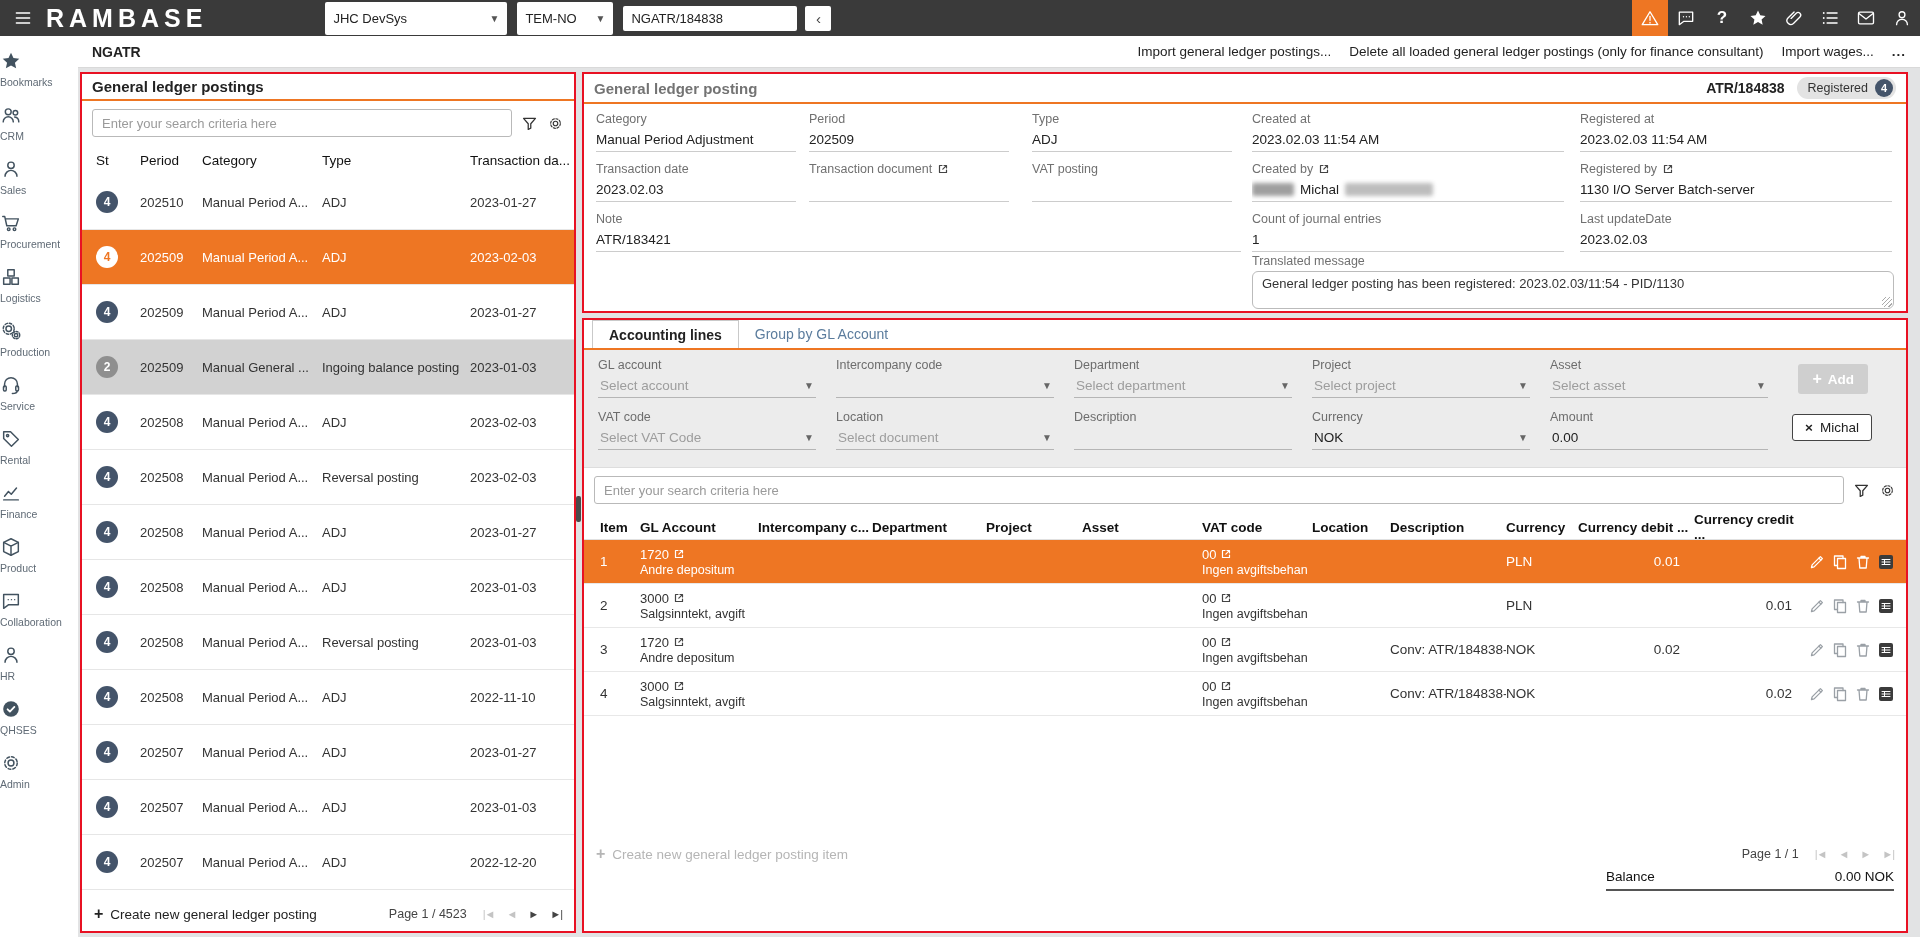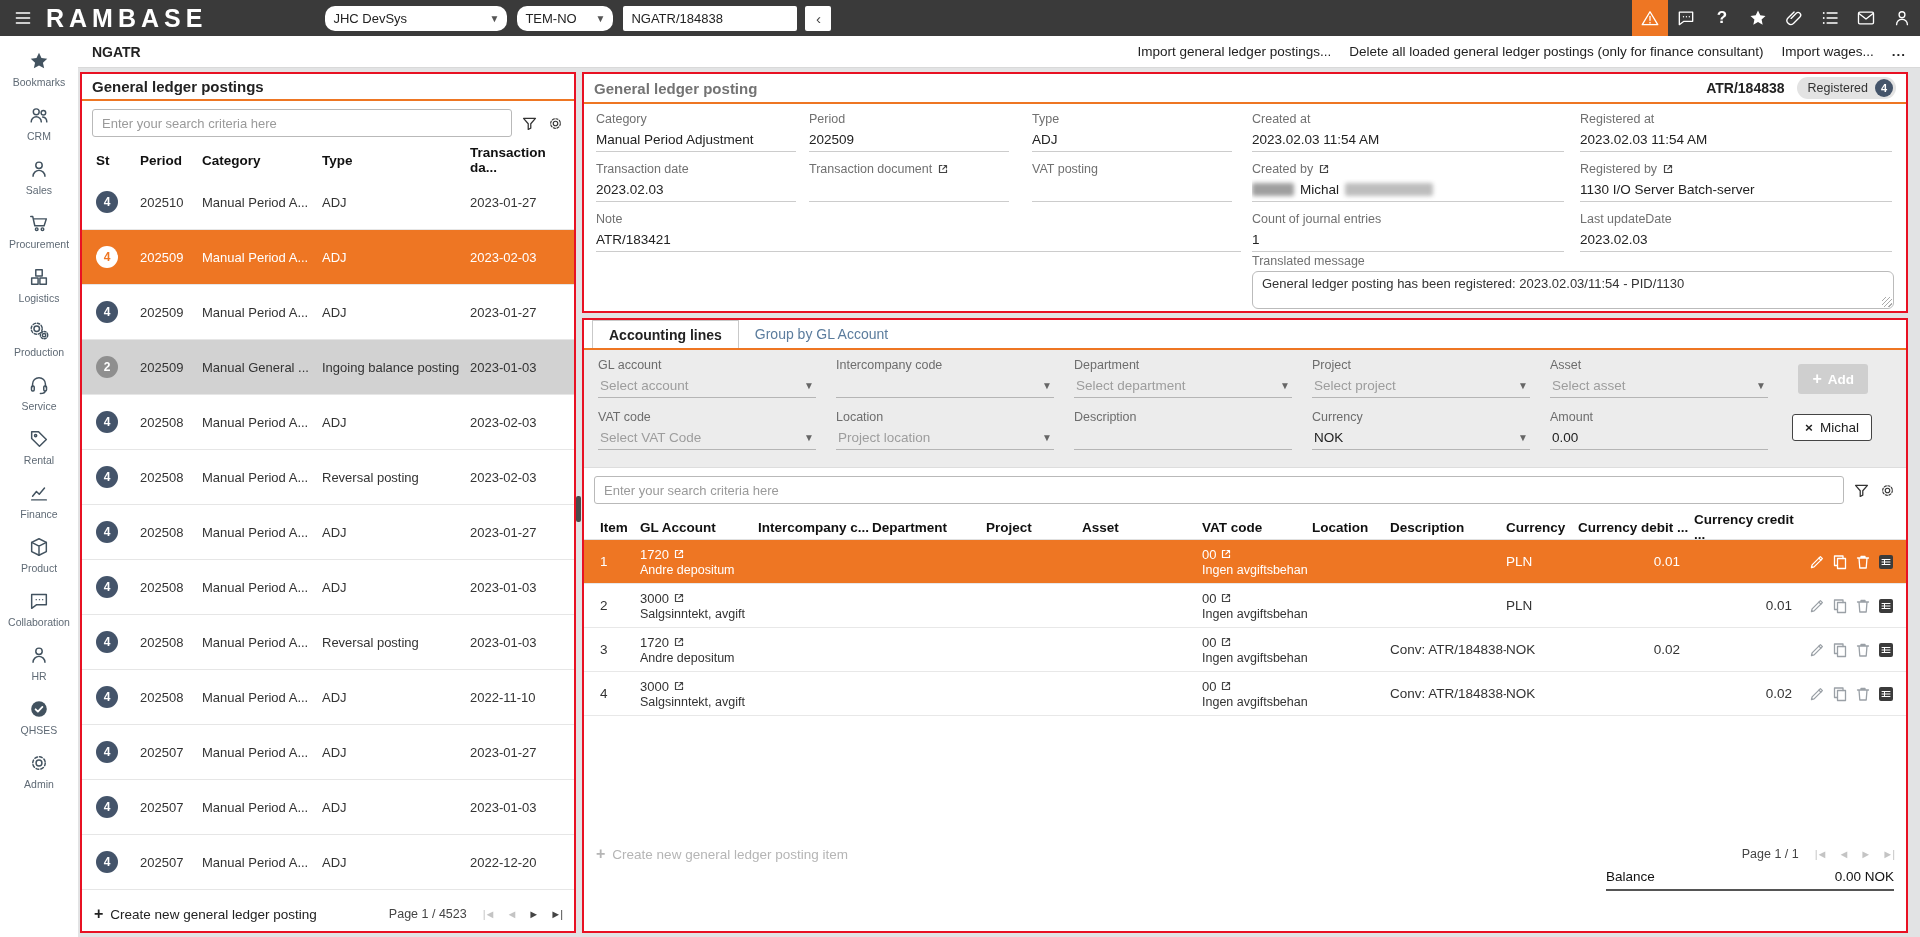--- a/index.html
+++ b/index.html
@@ -8,40 +8,40 @@
 
   
   [data-icon]{display:inline-flex;align-items:center;justify-content:center;flex:none}
   [data-icon] svg{width:100%;height:100%;fill:none;stroke:currentColor;stroke-width:1.6;stroke-linecap:round;stroke-linejoin:round}
   .i12{width:12px;height:12px}.i16{width:16px;height:16px}.i17{width:17px;height:17px}.i20{width:20px;height:20px}.i22{width:22px;height:22px}
 
   
   .topbar{position:absolute;left:0;top:0;width:1920px;height:36px;background:#3a3a3a;display:flex;align-items:center;color:#fff}
   .burger{width:46px;display:flex;justify-content:center;cursor:pointer}
   .logo{font-size:25px;font-weight:bold;letter-spacing:5px;margin-right:118px;white-space:nowrap}
-  .tb-ctl{background:#fff;color:#222;height:25px;border-radius:10px;display:flex;align-items:center;font-size:13px;padding:0 8px;margin-right:10px;cursor:pointer}
+  .tb-ctl{background:#fff;color:#222;height:33px;border-radius:2px;display:flex;align-items:center;font-size:13px;padding:0 8px;margin-right:10px;cursor:pointer}
   .tb-ctl .caret{margin-left:auto;color:#555;font-size:10px;padding-left:8px}
   .tb-select1{width:182px}.tb-select2{width:96px}
   .tb-input{width:174px;height:25px;border:none;border-radius:2px;font-size:13px;padding:12px 8px;color:#222;margin-right:8px;font-family:"Liberation Sans",sans-serif}
   .tb-back{width:26px;height:25px;background:#fff;color:#444;border-radius:2px;display:flex;align-items:center;justify-content:center;font-size:15px;cursor:pointer}
   .tb-icons{margin-left:auto;display:flex;height:36px}
   .tb-icon{width:36px;height:36px;display:flex;align-items:center;justify-content:center;cursor:pointer;color:#fff}
   .tb-icon.accent{background:#ee7623}
   .qmark{font-size:17px;font-weight:bold}
 
   
   .pagebar{position:absolute;left:78px;top:36px;width:1842px;height:32px;background:#fff;border-bottom:1px solid #d9d9d9;display:flex;align-items:center;padding:0 14px}
   .crumb{font-weight:bold;font-size:14px;color:#222}
   .pagebar-actions{margin-left:auto;display:flex;gap:18px;align-items:center;font-size:13.5px;color:#222}
   .hdr-link{cursor:pointer;white-space:nowrap}
   .more{font-weight:bold;letter-spacing:1px;cursor:pointer}
 
   
   .sidebar{position:absolute;left:0;top:36px;width:78px;height:901px;background:#fff;display:flex;flex-direction:column;padding-top:6px}
-  .side-item{height:54px;display:flex;flex-direction:column;align-items:center;justify-content:center;gap:4px;color:#42525f;cursor:pointer}
+  .side-item{height:54px;display:flex;flex-direction:column;align-items:flex-start;justify-content:center;gap:4px;color:#42525f;cursor:pointer}
   .side-label{font-size:10.5px;color:#5f6a75;max-width:76px;overflow:hidden;white-space:nowrap}
 
   
   .content-bg{position:absolute;left:78px;top:68px;width:1842px;height:869px;background:#e2e3e4}
   .splitter{position:absolute;left:576px;top:496px;width:5px;height:26px;background:#4a4a4a;border-radius:2px;cursor:col-resize}
 
   
   .panel{position:absolute;background:#fff;border:2px solid #e81123}
   .panel-postings{left:80px;top:72px;width:496px;height:861px;display:flex;flex-direction:column}
   .panel-detail{left:582px;top:72px;width:1326px;height:241px}
@@ -50,21 +50,21 @@
   .panel-title{font-size:15px;font-weight:bold;color:#222;padding:4px 10px;border-bottom:2px solid #ee7623;flex:none}
 
   
   .search-row{display:flex;align-items:center;padding:8px 10px;gap:9px;flex:none}
   .search-input{flex:1;height:28px;border:1px solid #b9b9b9;border-radius:3px;padding:0 9px;font-size:13px;color:#333;font-family:"Liberation Sans",sans-serif}
   .search-input::placeholder{color:#9a9a9a}
   .tool{color:#333;cursor:pointer}
 
   
   .pt-grid{display:grid;grid-template-columns:44px 62px 120px 148px 1fr;align-items:center;padding-left:14px}
-  .pt-head{height:30px;font-weight:bold;font-size:13.5px;color:#111;flex:none}
+  .pt-head{height:30px;font-weight:normal;font-size:13.5px;color:#111;flex:none}
   .pt-head .hcell{cursor:pointer}
   .pt-row{height:55px;font-size:13px;color:#333;border-bottom:1px solid #e6e6e6;cursor:pointer}
   .pt-row .cell{overflow:hidden;white-space:nowrap;padding-right:6px}
   .st{width:22px;height:22px;border-radius:50%;background:#44546a;color:#fff;font-size:12px;font-weight:bold;display:flex;align-items:center;justify-content:center}
   .pt-row.selected{background:#ee7623;color:#fff}
   .pt-row.selected .st{background:#fff;color:#ee7623}
   .pt-row.muted{background:#d2d2d2}
   .pt-row.muted .st{background:#8f8f8f}
 
   
@@ -736,21 +736,21 @@
       <div class="ffld fc1 fr2">
         <div class="lbl">VAT code</div>
         <div class="val">
             <span class="ph">Select VAT Code</span>
             <span class="caret">▼</span>
           </div>
       </div>
       <div class="ffld fc2 fr2">
         <div class="lbl">Location</div>
         <div class="val">
-            <span class="ph">Project location</span>
+            <span class="ph">Select document</span>
             <span class="caret">▼</span>
           </div>
       </div>
       <div class="ffld fc3 fr2">
         <div class="lbl">Description</div>
         <div class="val">
             <span class="ph"></span>
           </div>
       </div>
       <div class="ffld fc4 fr2">

